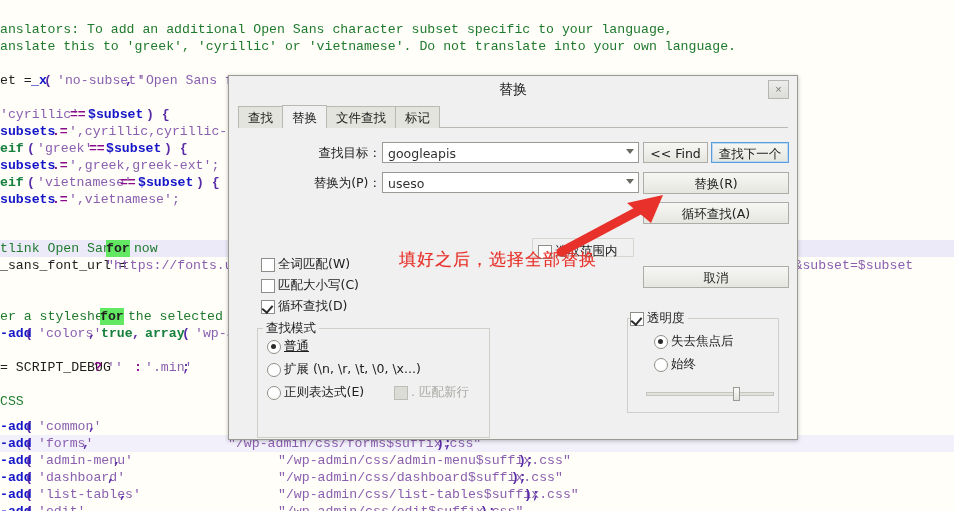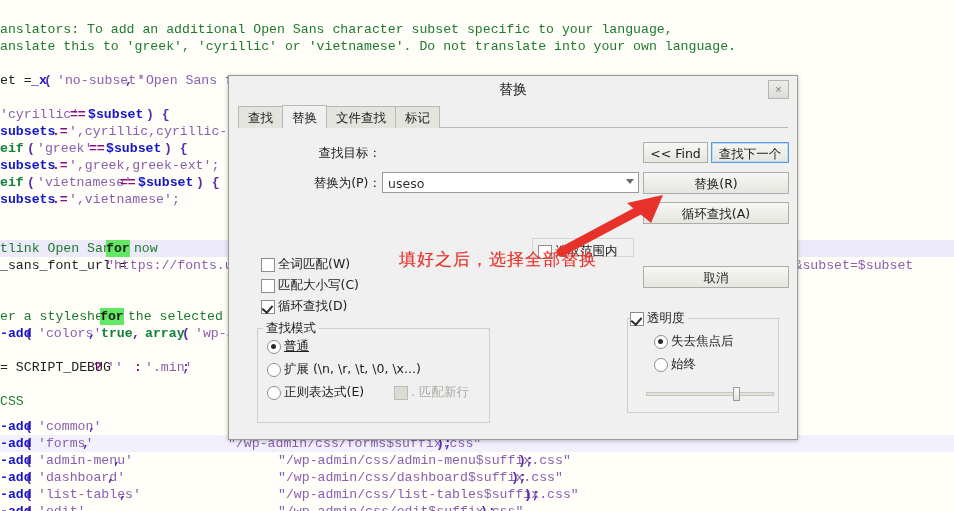--- a/index.html
+++ b/index.html
@@ -283,20 +283,24 @@
 
     <div id="tabstrip">
         <div class="tab">查找</div>
         <div class="tab active">替换</div>
         <div class="tab">文件查找</div>
         <div class="tab">标记</div>
       </div>
 
     <div class="frow" style="left:118px; top:66px; width:292px;">
       <div class="flabel" style="right:258px;">查找目标：</div>
+      <div class="combo" style="left:35px; top:0; width:257px;">
+        <span class="cval">googleapis</span>
+        <span class="carrow"></span>
+      </div>
     </div>
 
     <div class="frow" style="left:118px; top:96px; width:292px;">
       <div class="flabel" style="right:258px;">替换为(P)：</div>
       <div class="combo" style="left:35px; top:0; width:257px;">
         <span class="cval">useso</span>
         <span class="carrow"></span>
       </div>
     </div>
 
@@ -307,21 +311,21 @@
     <div class="btn" style="left:414px; top:190px; width:146px; height:22px;">取消</div>
 
     <div style="position:absolute; left:303px; top:122px; width:102px; height:19px; border:1px solid #d6d6d0;margin-top:40px;">
       <div class="chk" style="left:5px; top:4px;">选取范围内</div>
     </div>
 
     <div class="chk" style="left:32px; top:180px;">全词匹配(W)</div>
     <div class="chk" style="left:32px; top:201px;">匹配大小写(C)</div>
     <div class="chk on" style="left:32px; top:222px;">循环查找(D)</div>
 
-    <div class="group" style="left:28px; top:252px; width:233px; height:95px;">
+    <div class="group" style="left:28px; top:252px; width:233px; height:110px;">
       <div class="gtitle">查找模式</div>
       <div class="rad on" style="left:9px; top:9px;text-decoration:underline;">普通</div>
       <div class="rad" style="left:9px; top:32px;">扩展 (\n, \r, \t, \0, \x...)</div>
       <div class="rad" style="left:9px; top:55px;">正则表达式(E)</div>
       <div class="chk dis" style="left:136px; top:55px;">. 匹配新行</div>
     </div>
 
     <div class="group" style="left:398px; top:242px; width:152px; height:95px;">
       <div class="chk on gtitle" style="position:absolute; left:2px; top:-9px; background:#f0f0f0; padding-left:17px; padding-right:3px;">透明度</div>
       <div class="rad on" style="left:26px; top:14px;">失去焦点后</div>

